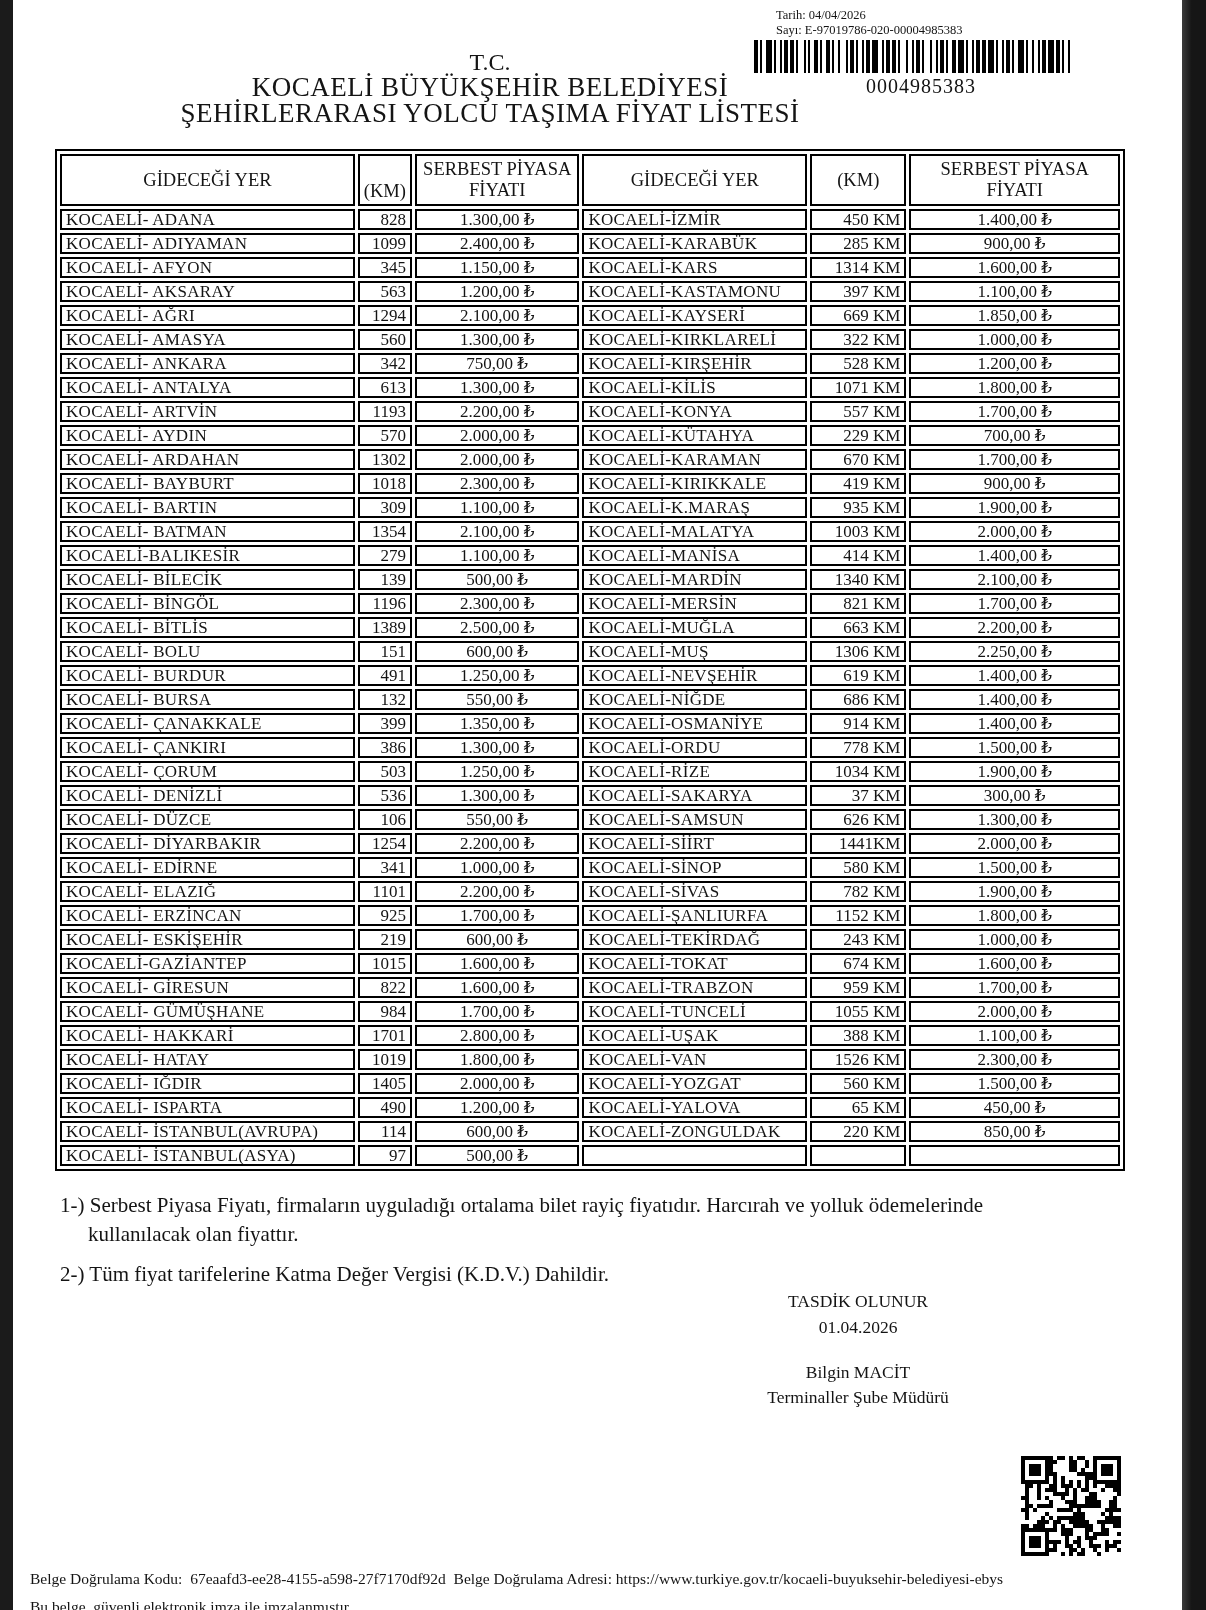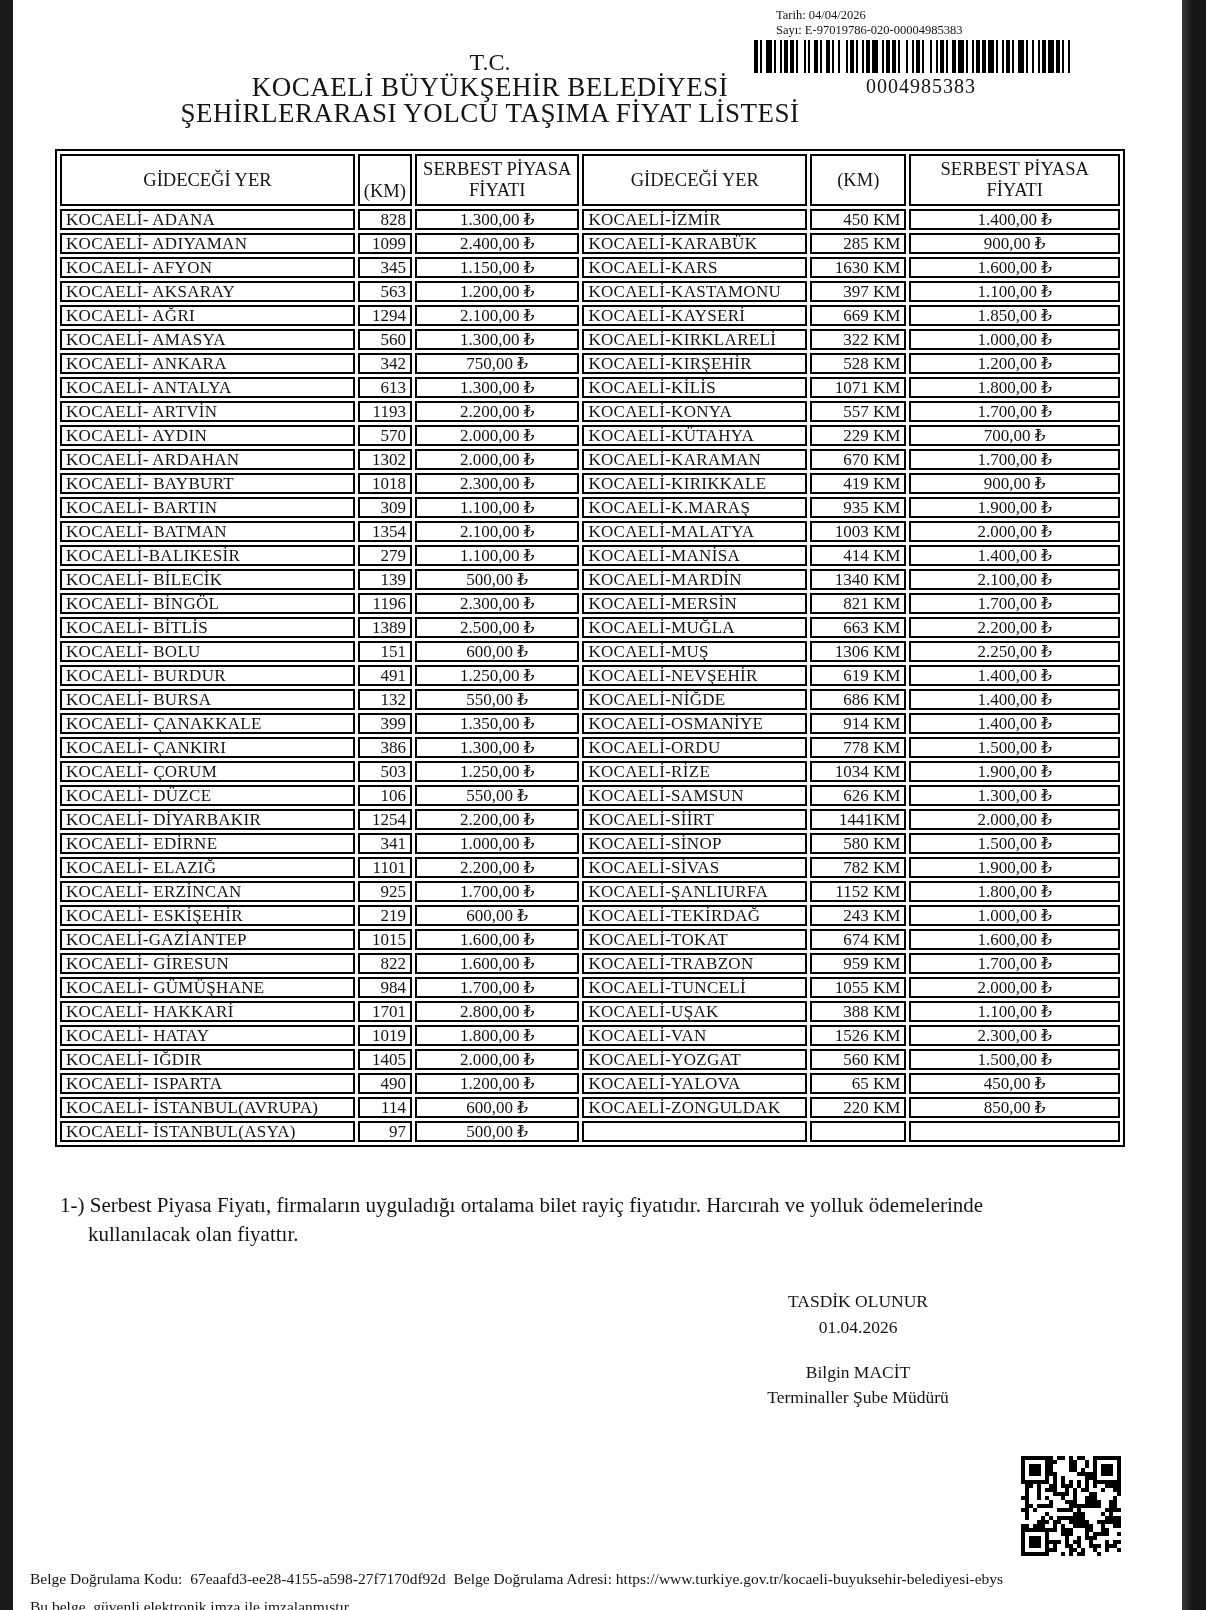--- a/index.html
+++ b/index.html
@@ -211,21 +211,21 @@
         <td class="c-price">2.400,00 ₺</td>
         <td class="c-dest">KOCAELİ-KARABÜK</td>
         <td class="c-km">285 KM</td>
         <td class="c-price">900,00 ₺</td>
       </tr>
       <tr>
         <td class="c-dest">KOCAELİ- AFYON</td>
         <td class="c-km">345</td>
         <td class="c-price">1.150,00 ₺</td>
         <td class="c-dest">KOCAELİ-KARS</td>
-        <td class="c-km">1630 KM</td>
+        <td class="c-km">1314 KM</td>
         <td class="c-price">1.600,00 ₺</td>
       </tr>
       <tr>
         <td class="c-dest">KOCAELİ- AKSARAY</td>
         <td class="c-km">563</td>
         <td class="c-price">1.200,00 ₺</td>
         <td class="c-dest">KOCAELİ-KASTAMONU</td>
         <td class="c-km">397 KM</td>
         <td class="c-price">1.100,00 ₺</td>
       </tr>
@@ -383,20 +383,28 @@
       </tr>
       <tr>
         <td class="c-dest">KOCAELİ- ÇORUM</td>
         <td class="c-km">503</td>
         <td class="c-price">1.250,00 ₺</td>
         <td class="c-dest">KOCAELİ-RİZE</td>
         <td class="c-km">1034 KM</td>
         <td class="c-price">1.900,00 ₺</td>
       </tr>
       <tr>
+        <td class="c-dest">KOCAELİ- DENİZLİ</td>
+        <td class="c-km">536</td>
+        <td class="c-price">1.300,00 ₺</td>
+        <td class="c-dest">KOCAELİ-SAKARYA</td>
+        <td class="c-km">37 KM</td>
+        <td class="c-price">300,00 ₺</td>
+      </tr>
+      <tr>
         <td class="c-dest">KOCAELİ- DÜZCE</td>
         <td class="c-km">106</td>
         <td class="c-price">550,00 ₺</td>
         <td class="c-dest">KOCAELİ-SAMSUN</td>
         <td class="c-km">626 KM</td>
         <td class="c-price">1.300,00 ₺</td>
       </tr>
       <tr>
         <td class="c-dest">KOCAELİ- DİYARBAKIR</td>
         <td class="c-km">1254</td>
@@ -508,20 +516,21 @@
         <td class="c-dest"></td>
         <td class="c-km"></td>
         <td class="c-price"></td>
       </tr>
     </tbody>
 </table>
 
 <div class="notes">
   <div class="nw">1-) Serbest Piyasa Fiyatı, firmaların uyguladığı ortalama bilet rayiç fiyatıdır. Harcırah ve yolluk ödemelerinde</div>
   <div class="note-cont">kullanılacak olan fiyattır.</div>
+  <div class="note-2">2-) Tüm fiyat tarifelerine Katma Değer Vergisi (K.D.V.) Dahildir.</div>
 </div>
 
 <div class="approval">
   <div>TASDİK OLUNUR</div>
   <div>01.04.2026</div>
 </div>
 
 <div class="signature">
   <div>Bilgin MACİT</div>
   <div>Terminaller Şube Müdürü</div>

